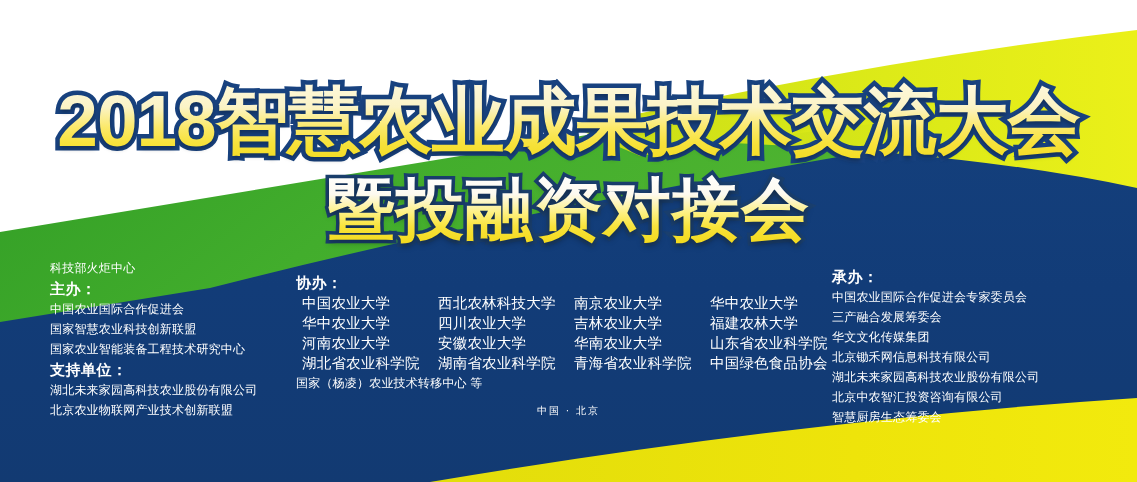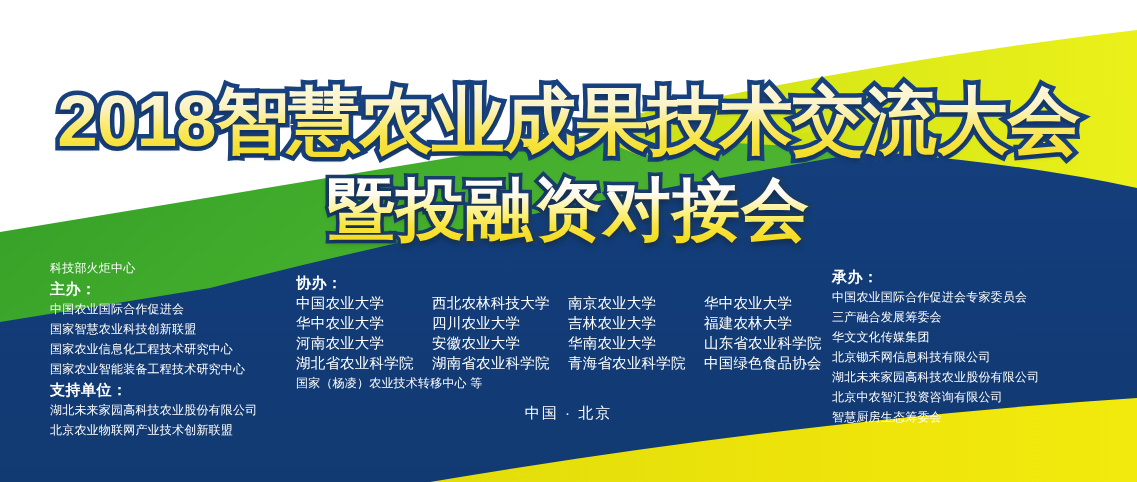--- a/index.html
+++ b/index.html
@@ -61,26 +61,26 @@
 
   
   .credits{position:absolute;z-index:4;color:#ffffff;}
   .c-head{font-weight:bold;font-size:15px;line-height:21px;letter-spacing:.5px;}
   .c-line{font-size:12px;line-height:20px;letter-spacing:.2px;white-space:nowrap;}
 
   #col-host{left:50px;top:258px;width:300px;}
   #col-co{left:296px;top:272px;width:520px;}
   #col-org{left:832px;top:266px;width:300px;}
 
-  .co-grid{display:grid;grid-template-columns:136px 136px 136px 136px;}
+  .co-grid{display:grid;grid-template-columns:136px 136px 136px 136px;margin-left:6px;}
   .co-grid .c-line{font-size:14.5px;line-height:20px;}
 
   #venue{
     position:absolute;left:0;top:404px;width:1137px;text-align:center;
-    color:#ffffff;font-size:15px;letter-spacing:2px;z-index:4;
+    color:#ffffff;font-size:10px;letter-spacing:2px;z-index:4;
   }
 </style>
 </head>
 <body>
 
 <div id="banner">
 
   <div class="bg-layer">
     <svg viewBox="0 0 1137 482" xmlns="http://www.w3.org/2000/svg">
       <defs>
@@ -125,21 +125,20 @@
 
   <div id="title-sub-stroke">暨投融资对接会</div>
   <div id="title-sub">暨投融资对接会</div>
 
   <div id="col-host" class="credits">
     <div class="c-line">科技部火炬中心</div>
 
     <div class="c-head">主办：</div>
     <div class="c-line">中国农业国际合作促进会</div>
     <div class="c-line">国家智慧农业科技创新联盟</div>
-    <div class="c-line">国家农业信息化工程技术研究中心</div>
     <div class="c-line">国家农业智能装备工程技术研究中心</div>
 
     <div class="c-head">支持单位：</div>
     <div class="c-line">湖北未来家园高科技农业股份有限公司</div>
     <div class="c-line">北京农业物联网产业技术创新联盟</div>
   </div>
 
   <div id="col-co" class="credits">
     <div class="c-head">协办：</div>
     <div class="co-grid">

